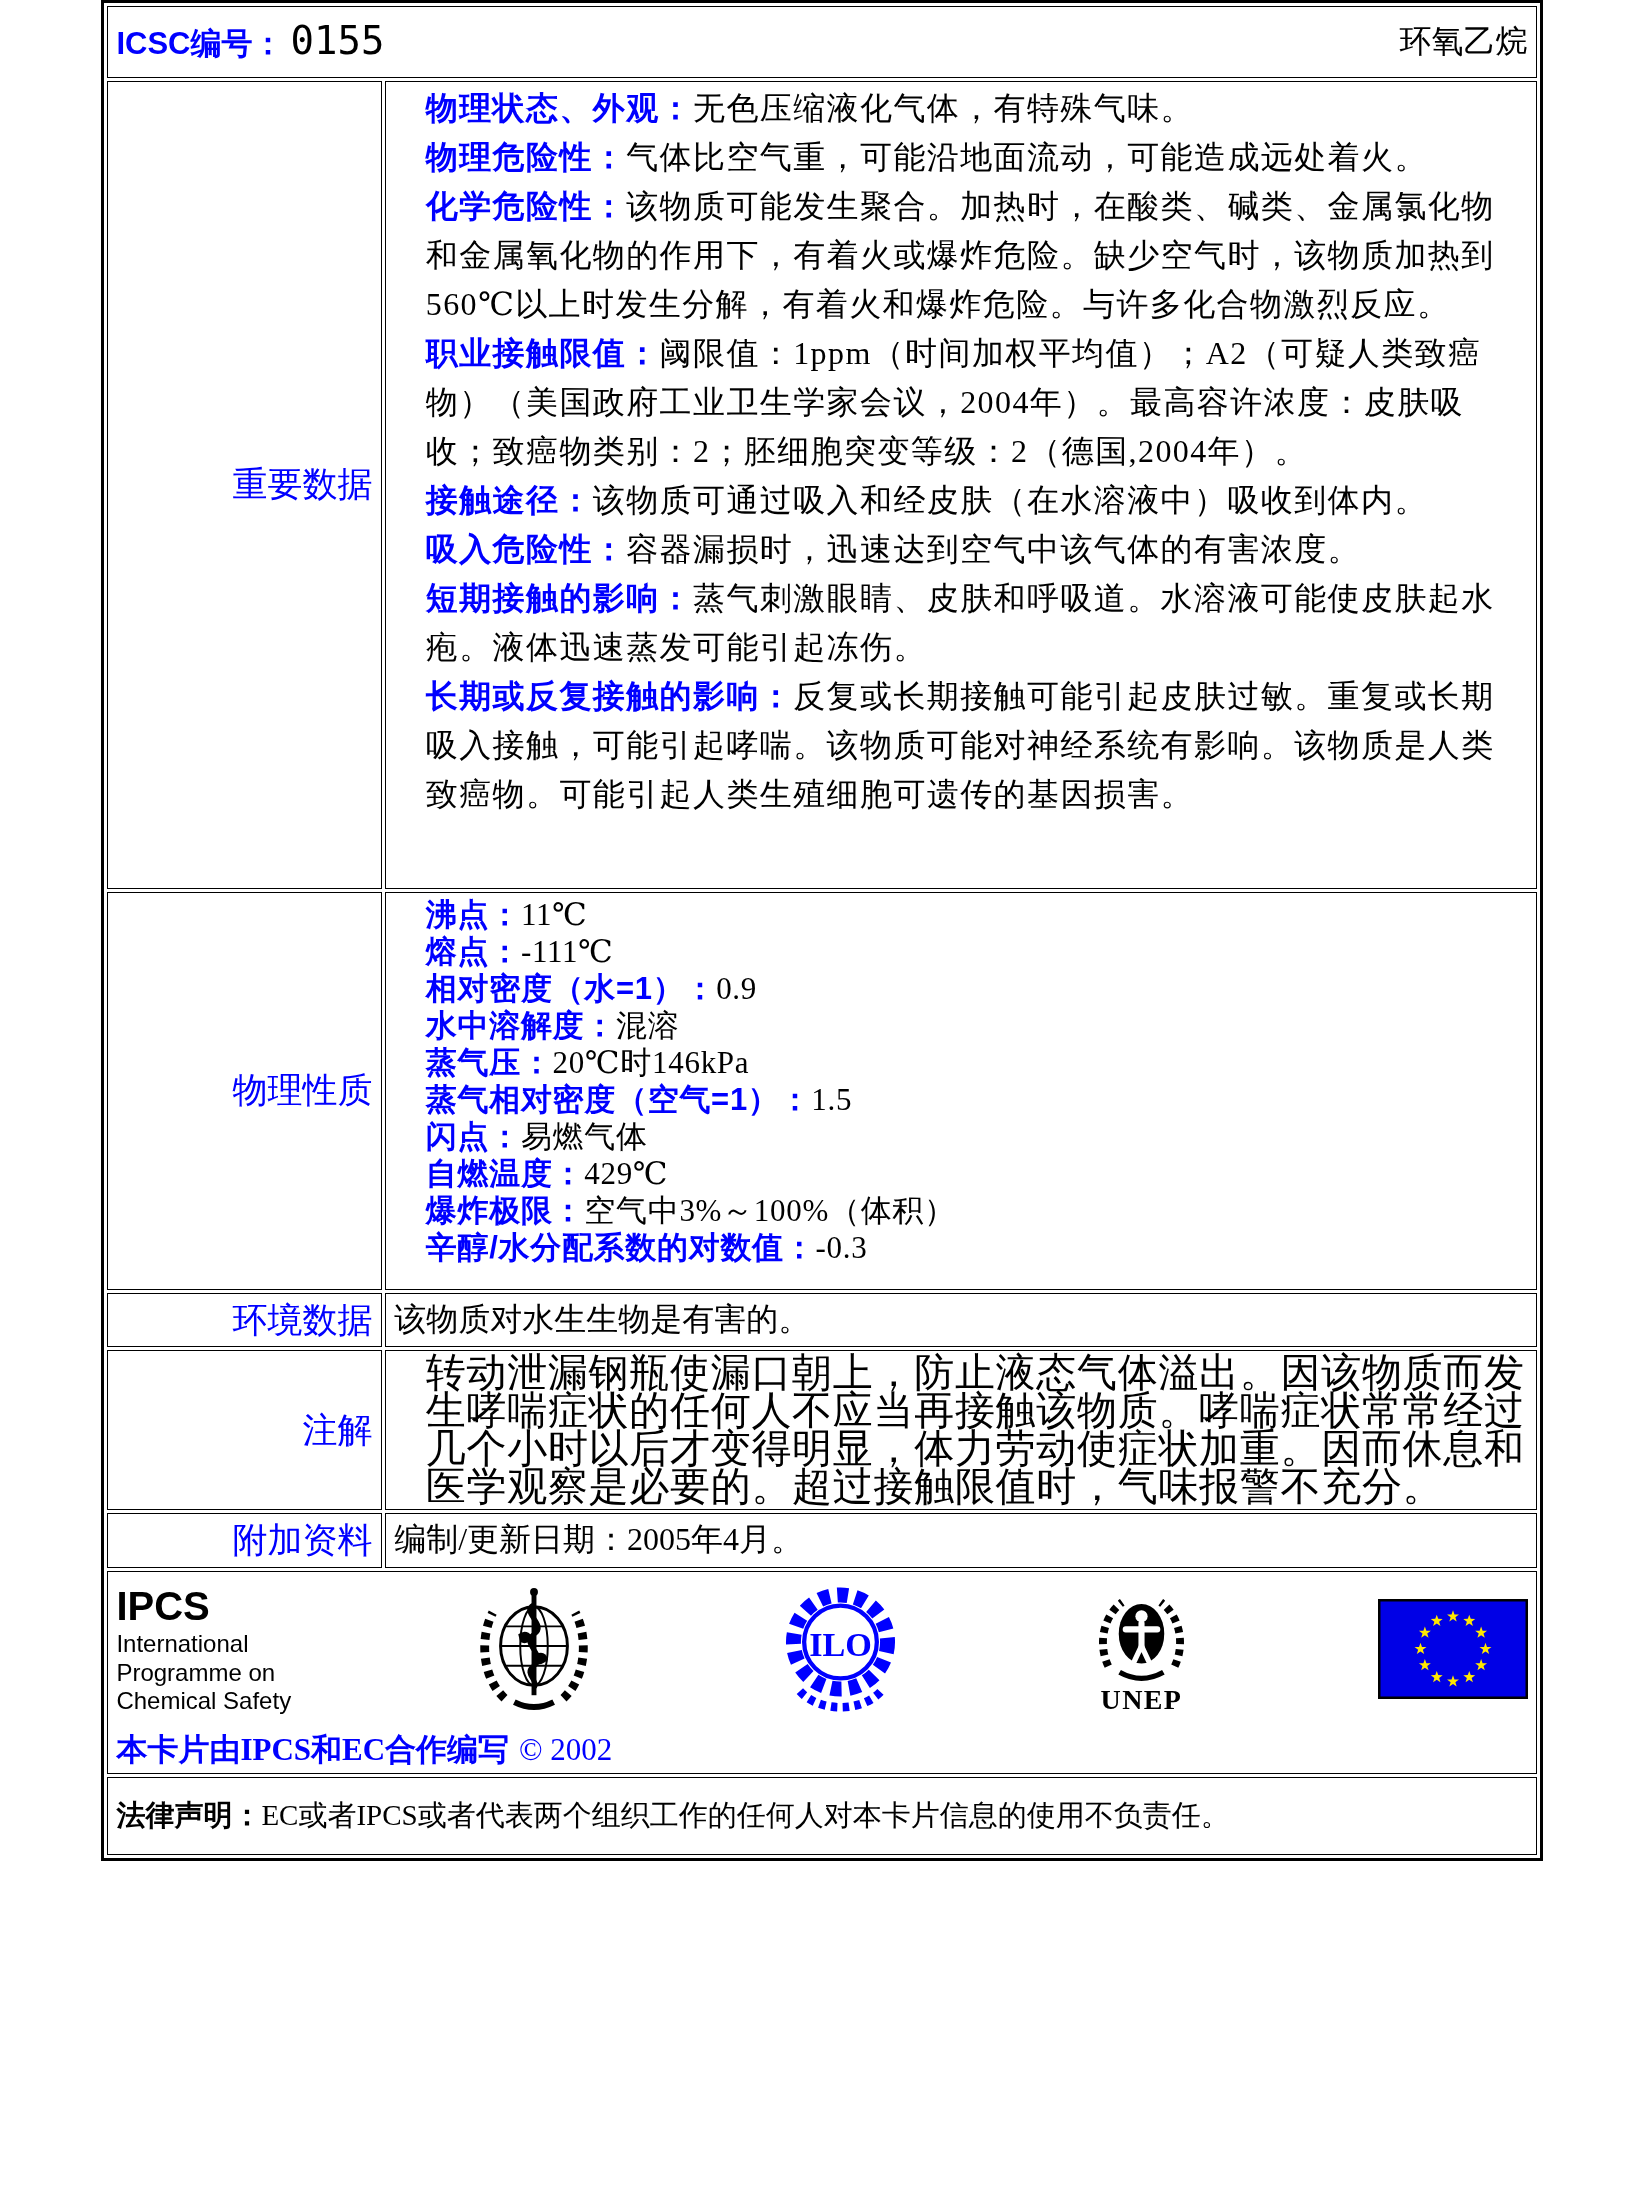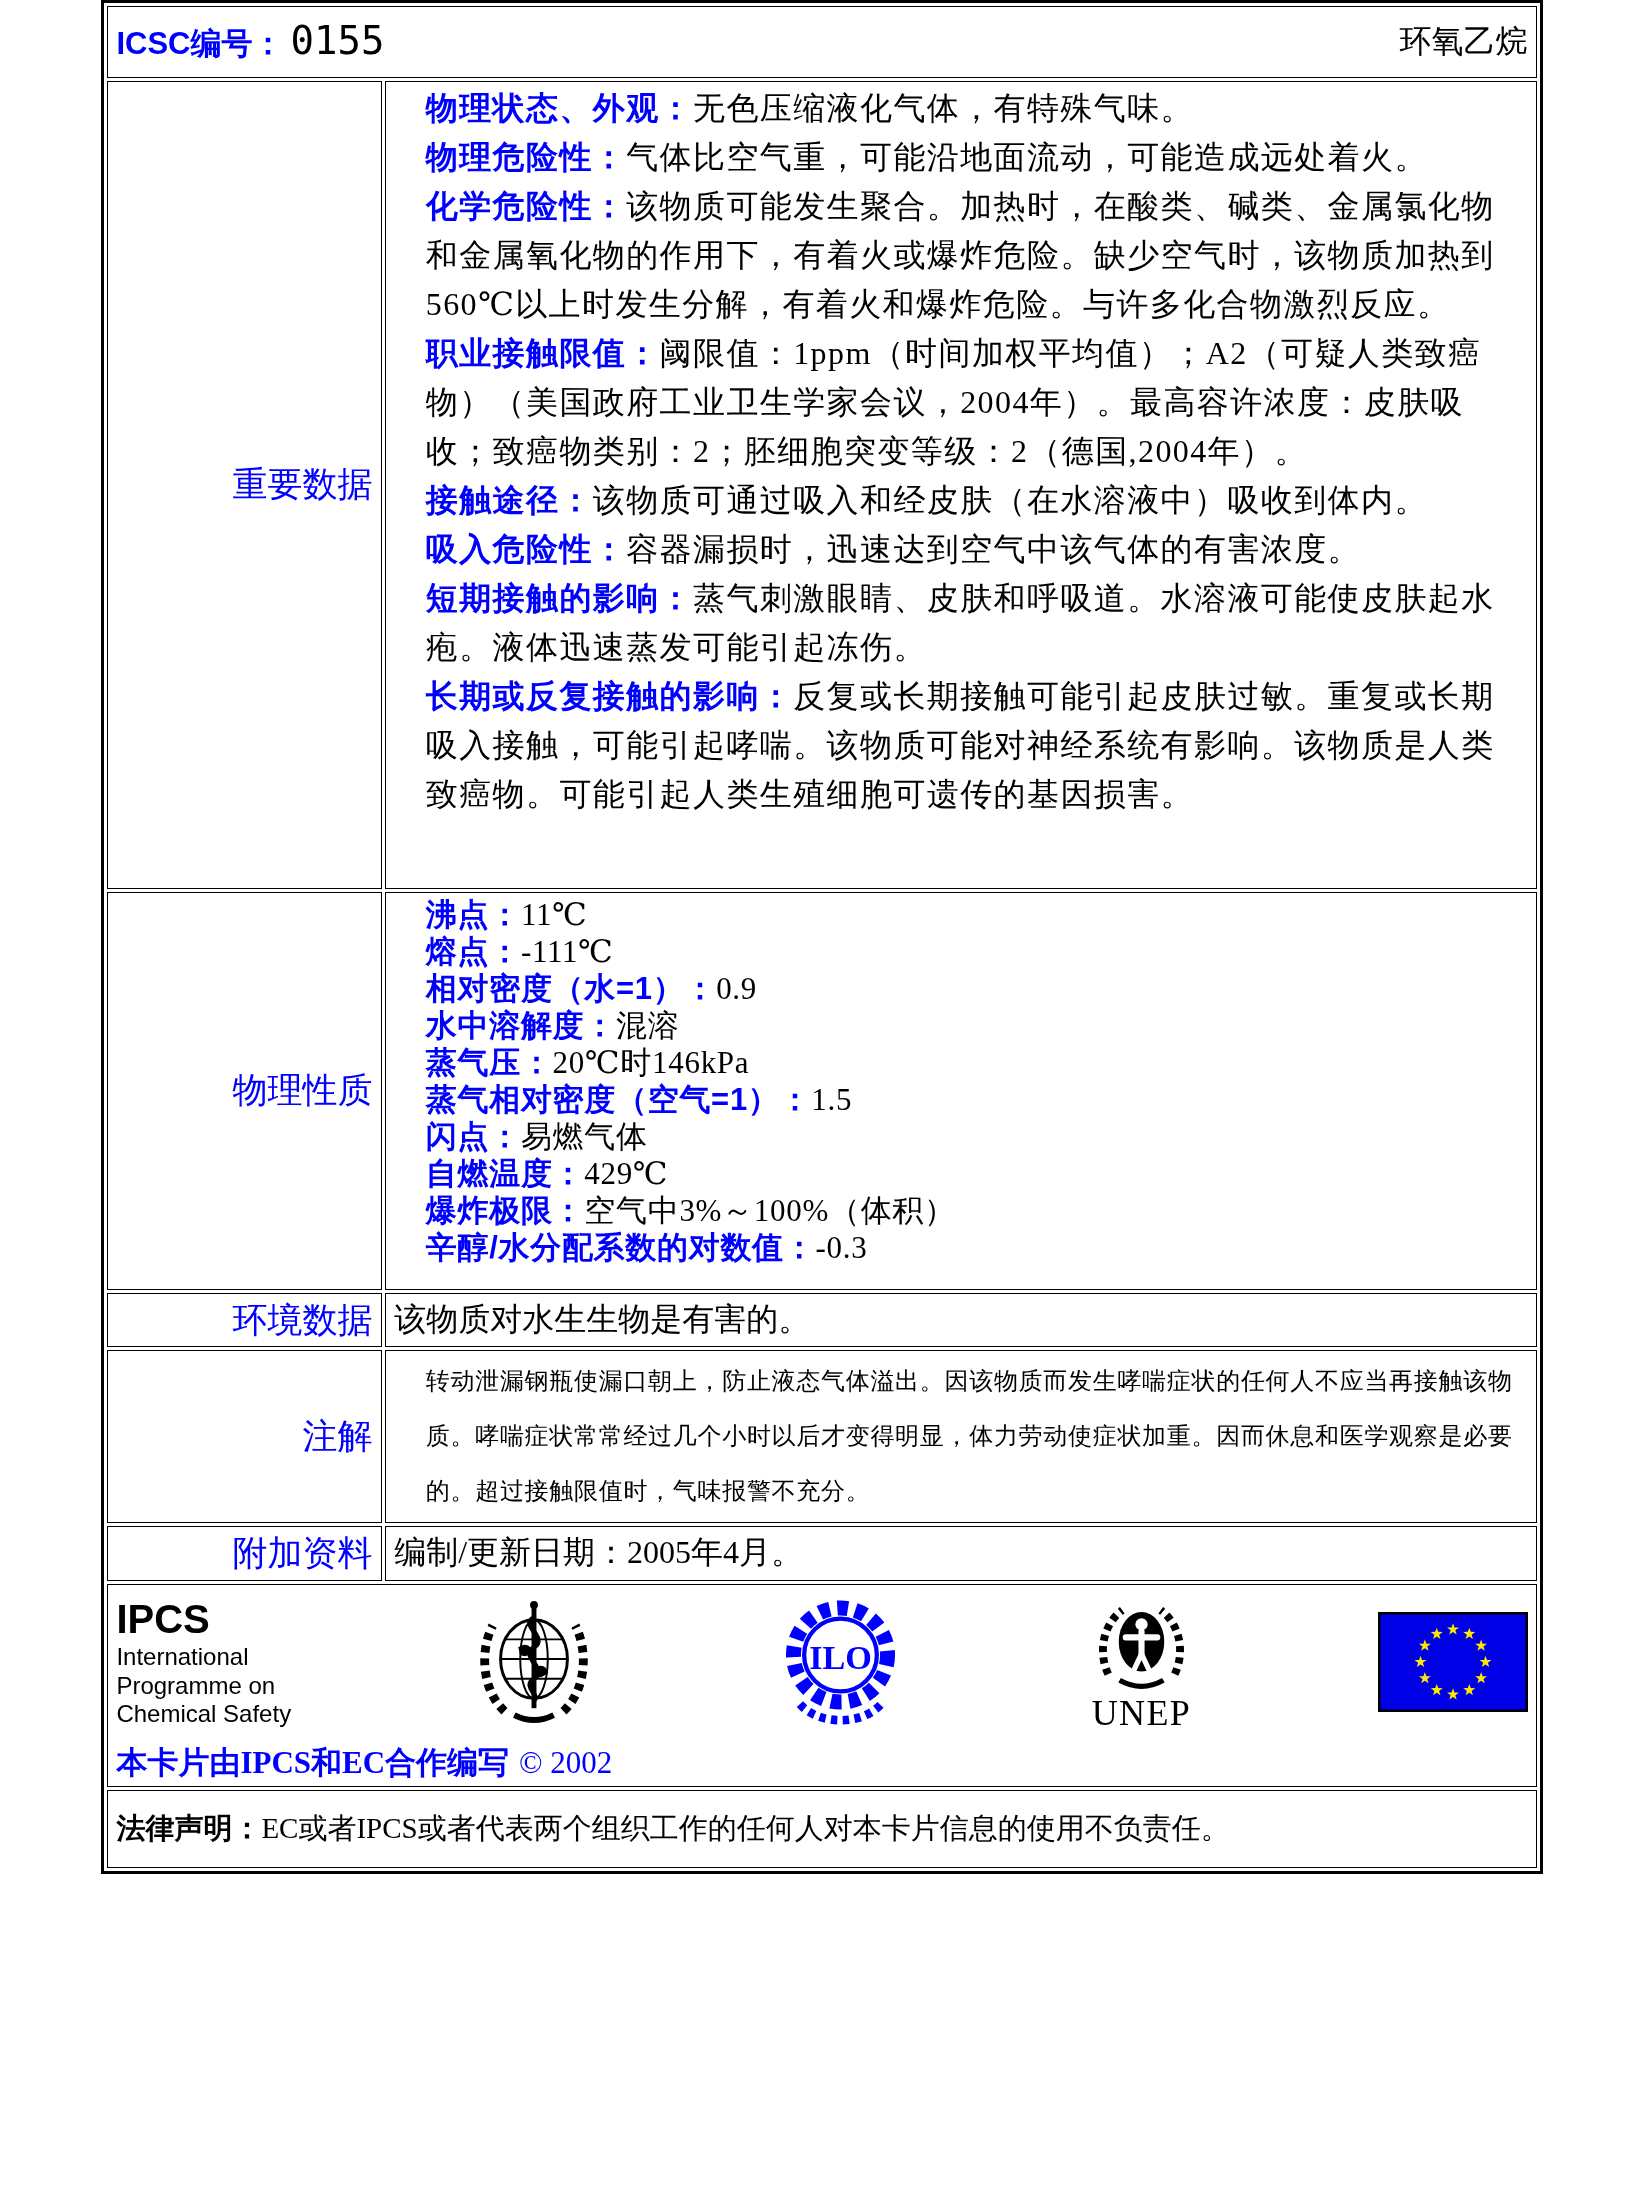--- a/index.html
+++ b/index.html
@@ -33,31 +33,31 @@
   .hdr .lbl-inline{font-size:31px;}
   .hdr .icsc-num{font-family:"DejaVu Sans Mono","Liberation Mono",monospace;font-size:39px;padding-left:7px;}
   .hdr .chem{font-size:32px;}
   .lbl-inline{
     color:var(--label_blue);font-weight:bold;
     font-family:"Liberation Sans","DejaVu Sans",sans-serif;
   }
   .imp{font-size:32px;line-height:49px;letter-spacing:1.4px;padding-top:5.6px;}
   .phys{font-size:31px;line-height:37px;letter-spacing:0.7px;padding-top:4.2px;}
   .env{font-size:32px;vertical-align:middle;}
-  .notes{font-size:24px;line-height:55px;letter-spacing:0.7px;padding-top:4.2px;}
+  .notes{font-size:40px;line-height:38px;letter-spacing:0.7px;padding-top:4.2px;}
   .addl{font-size:32px;vertical-align:middle;}
   .item{display:block;}
   .logos-cell{padding:9.8px 21px;}
   .logos-row{display:flex;align-items:center;justify-content:space-between;height:150px;}
   .ipcs-block{font-family:"Liberation Sans","DejaVu Sans",sans-serif;line-height:1.18;}
   .ipcs-acronym{font-size:40px;font-weight:bold;}
   .ipcs-line{font-size:24px;}
   .logo{display:block;}
   .unep-wrap{text-align:center;}
-  .unep-text{font-family:"Liberation Serif","DejaVu Serif",serif;font-weight:normal;font-size:36px;letter-spacing:1.4px;margin-top:-4.2px;}
+  .unep-text{font-family:"Liberation Serif","DejaVu Serif",serif;font-weight:bold;font-size:28px;letter-spacing:1.4px;margin-top:-4.2px;}
   .caption-line{text-align:left;margin-top:4.2px;font-size:31px;color:var(--label_blue);}
   .caption-main{font-weight:bold;}
   .caption-copy{font-weight:normal;padding-left:9.8px;}
   .legal{font-size:29px;vertical-align:middle;height:70px;}
   .legal-label{font-weight:bold;font-family:"Liberation Sans","DejaVu Sans",sans-serif;}
   .eu-bg{fill:var(--eu_blue);stroke:#000;stroke-width:2;}
   .eu-star{fill:var(--eu_yellow);}
   .ilo-ink{color:var(--label_blue);}
 </style>
 </head>

